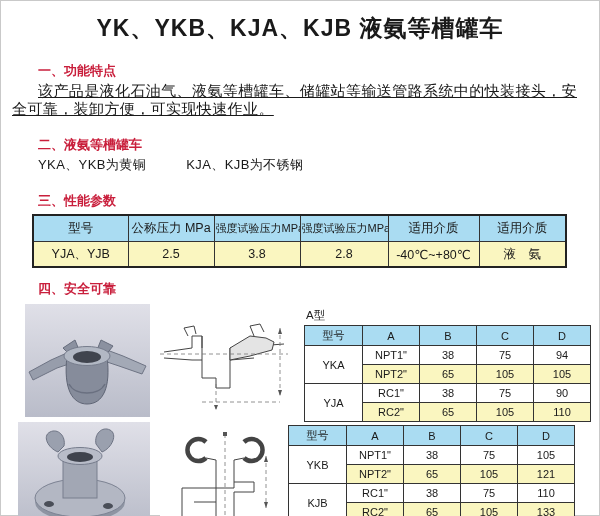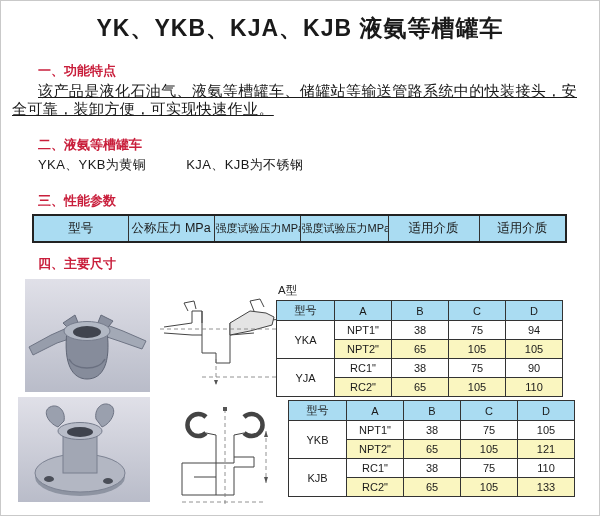--- a/index.html
+++ b/index.html
@@ -106,24 +106,32 @@
     <tr>
       <th>型号</th>
       <th>公称压力 MPa</th>
       <th class="small">强度试验压力MPa</th>
       <th class="small">强度试验压力MPa</th>
       <th>适用介质</th>
       <th>适用介质</th>
     </tr>
   </thead>
   <tbody>
+      <tr class="yellow">
+        <td>YJA、YJB</td>
+        <td>2.5</td>
+        <td>3.8</td>
+        <td>2.8</td>
+        <td>-40℃~+80℃</td>
+        <td>液　氨</td>
+      </tr>
     </tbody>
 </table>
 
-<div class="sec-heading" style="margin-top:12px">四、主要尺寸</div>
+<div class="sec-heading" style="margin-top:12px">四、安全可靠</div>
 
 <div class="figures">
 
   <div class="fig" style="left:25px;top:4px">
     <svg width="125" height="113" viewBox="0 0 125 113">
       <defs>
         <linearGradient id="pbg" x1="0" y1="0" x2="0" y2="1">
           <stop offset="0" stop-color="#e0e0e8"></stop>
             <stop offset="1" stop-color="#b9bcc9"></stop>
         </linearGradient>
@@ -160,21 +168,21 @@
         <line x1="58" y1="70" x2="58" y2="96"></line>
       </g>
       <g fill="#555">
         <polygon points="122,14 120,20 124,20"></polygon>
         <polygon points="122,82 120,76 124,76"></polygon>
         <polygon points="58,96 56,91 60,91"></polygon>
       </g>
     </svg>
   </div>
 
-  <div class="fig" style="left:276px;top:8px">
+  <div class="fig" style="left:304px;top:8px">
     <div class="dim-label">A型</div>
     <table class="dim-table">
       <colgroup>
           <col class="c-model">
           <col style="width:57px">
           <col style="width:57px">
           <col style="width:57px">
           <col style="width:57px">
         </colgroup>
       <thead>

